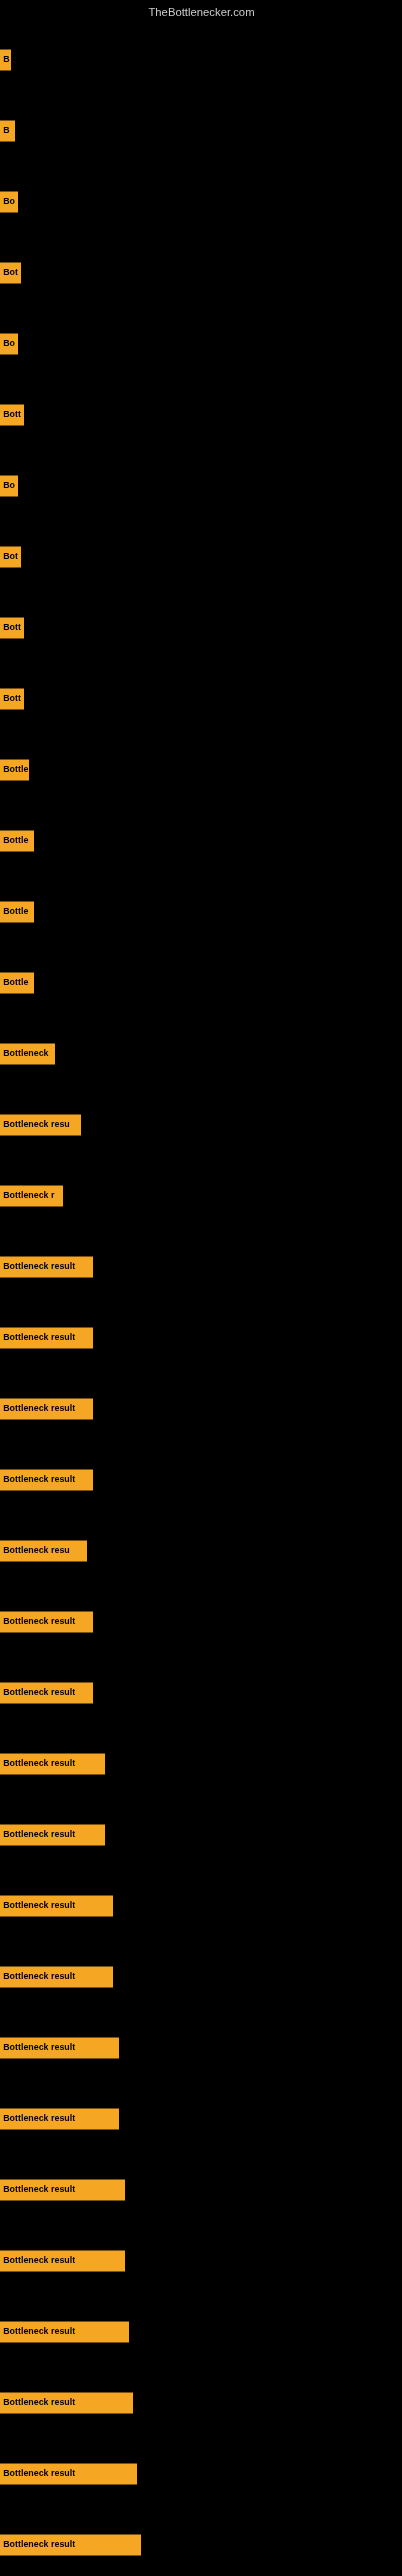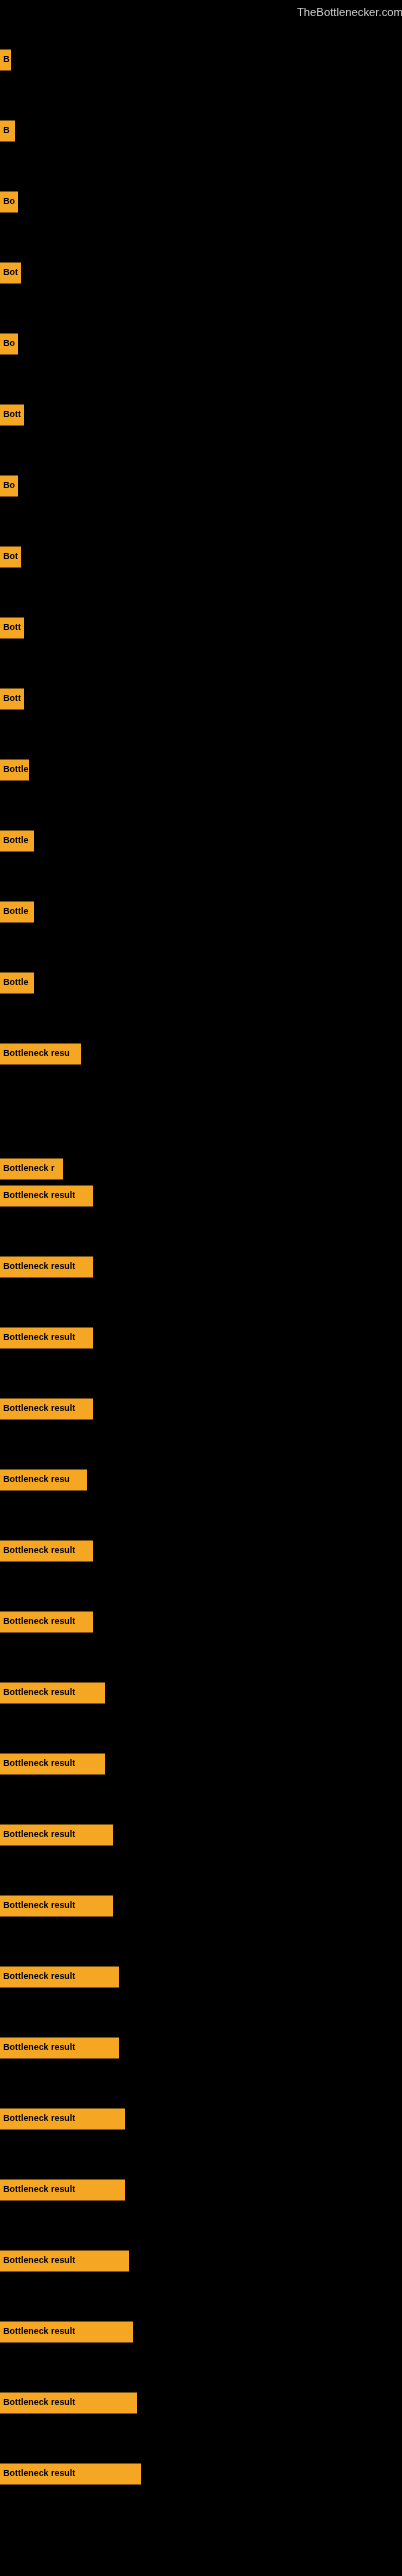--- a/index.html
+++ b/index.html
@@ -12,21 +12,21 @@
       background-color: #000000;
       width: 403px;
       min-height: 2576px;
       font-family: Arial, sans-serif;
       position: relative;
     }
 
     .site-title {
       color: #cccccc;
       font-size: 11.3px;
-      text-align: right;
+      text-align: center;
       padding: 6.4px 0 3.2px 0;
       position: absolute;
       top: 0;
       left: 0;
       right: 0;
     }
 
     .bars-container {
       position: absolute;
       top: 24px;
@@ -100,24 +100,27 @@
     <div class="bar-row">
       <div class="bar-label" style="width: 34px;">Bottle</div>
     </div>
     <div class="bar-row">
       <div class="bar-label" style="width: 34px;">Bottle</div>
     </div>
     <div class="bar-row">
       <div class="bar-label" style="width: 34px;">Bottle</div>
     </div>
     <div class="bar-row">
+      <div class="bar-label" style="width: 55px;">Bottleneck</div>
+    </div>
+    <div class="bar-row">
       <div class="bar-label" style="width: 81px;">Bottleneck resu</div>
     </div>
     <div class="bar-row">
-      <div class="bar-label" style="width: 63px; margin-top: 44px;">Bottleneck r</div>
+      <div class="bar-label" style="width: 63px;">Bottleneck r</div>
     </div>
     <div class="bar-row">
       <div class="bar-label" style="width: 93px;">Bottleneck result</div>
     </div>
     <div class="bar-row">
       <div class="bar-label" style="width: 93px;">Bottleneck result</div>
     </div>
     <div class="bar-row">
       <div class="bar-label" style="width: 93px;">Bottleneck result</div>
     </div>

